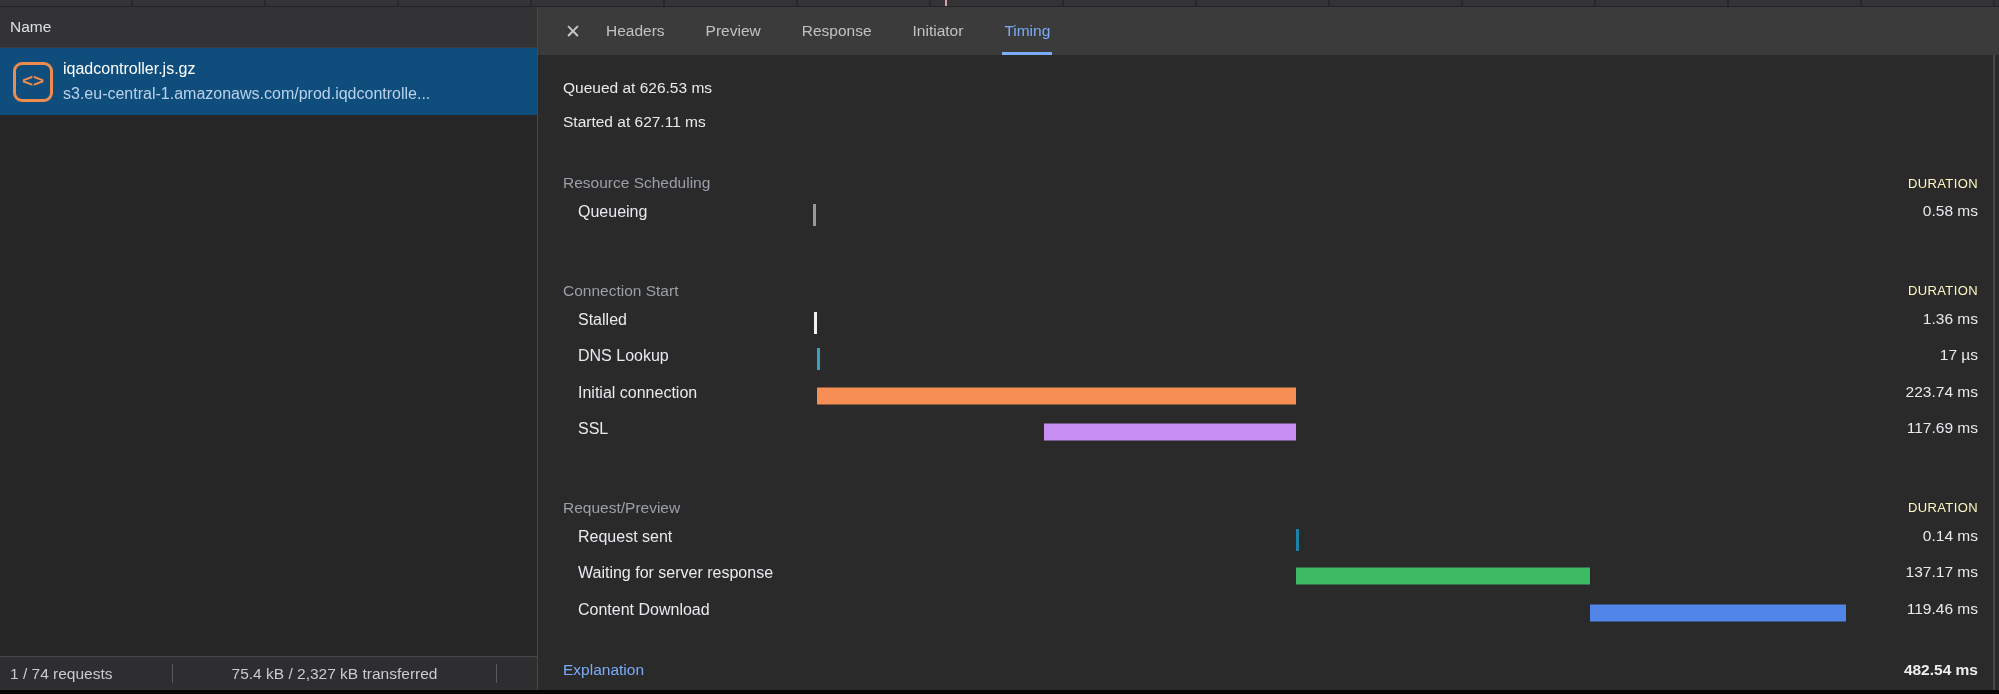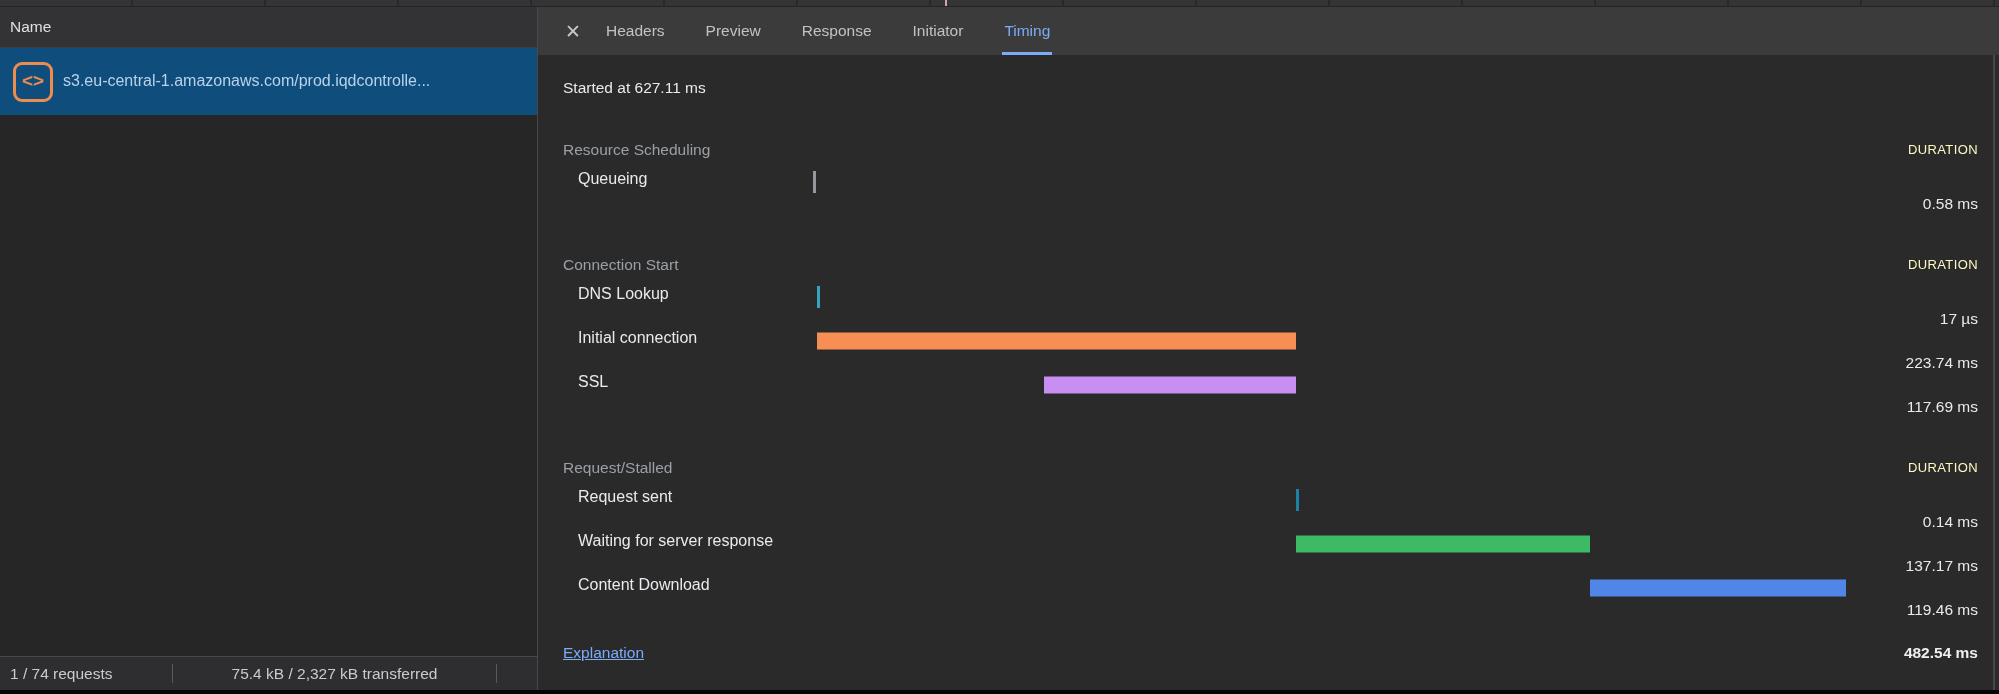--- a/index.html
+++ b/index.html
@@ -53,44 +53,45 @@
   .section { margin-top:27px; }
   .section-header { display:flex; align-items:center; justify-content:space-between; height:24px; margin-bottom:7px;margin-top:40px; }
   .section-title { color:#9aa0a6; font-size:15.5px; }
   .duration-header { color:#fef9c3; font-size:13px; letter-spacing:0.4px; }
 
   .timing-row { display:flex; align-items:flex-start; min-height:36.5px; }
   .row-label { width:250px; flex:none; color:#e8eaed; font-size:16px; line-height:1.3; padding-left:15px; }
   .row-track { flex:1; position:relative; height:26px; }
   .row-bar { position:absolute; top:50%; transform:translateY(-50%); height:17px; }
   .row-bar.tick { height:22px; }
-  .row-value { width:132px; flex:none; text-align:right; color:#e8eaed; font-size:15.5px;margin-top:26px; }
+  .row-value { width:132px; flex:none; text-align:right; color:#e8eaed; font-size:15.5px; }
 
   .timing-footer { display:flex; align-items:center; justify-content:space-between; margin-top:25px; }
-  .explanation-link { color:#7cacf8; font-size:15.5px; text-decoration:underline; cursor:pointer; }
+  .explanation-link { color:#7cacf8; font-size:15.5px; cursor:pointer; }
   .total-value { color:#eceef0; font-size:15.5px; font-weight:700; }
 </style>
 </head>
 <body>
 
 <div id="app">
 
   <div class="overview-strip">
     <div class="overview-marker" style="left:945px"></div>
   </div>
 
   <div class="left-panel">
     <div class="name-header">
       <span>Name</span>
     </div>
     <div class="request-row selected">
       <div class="file-icon">
         <span>&lt;&gt;</span>
       </div>
       <div class="request-text">
+        <div class="request-name">iqadcontroller.js.gz</div>
         <div class="request-url">s3.eu-central-1.amazonaws.com/prod.iqdcontrolle...</div>
       </div>
     </div>
     <div class="status-bar">
         <span class="status-item">1 / 74 requests</span>
         <div class="status-divider"></div>
         <span class="status-item">75.4 kB / 2,327 kB transferred</span>
         <div class="status-divider"></div>
         <span class="status-item">325 kB</span>
       </div>
@@ -104,20 +105,21 @@
       <div class="tabs">
           <div class="tab">Headers</div>
           <div class="tab">Preview</div>
           <div class="tab">Response</div>
           <div class="tab">Initiator</div>
           <div class="tab active">Timing</div>
         </div>
     </div>
 
     <div class="timing-content">
+      <div class="meta-line">Queued at 626.53 ms</div>
       <div class="meta-line">Started at 627.11 ms</div>
       <div id="timing-sections">
           <div class="section">
             <div class="section-header">
               <span class="section-title">Resource Scheduling</span>
               <span class="duration-header">DURATION</span>
             </div>
             <div class="timing-row">
               <div class="row-label">Queueing</div>
               <div class="row-track">
@@ -125,20 +127,27 @@
               </div>
               <div class="row-value">0.58 ms</div>
             </div>
           </div>
           <div class="section">
             <div class="section-header">
               <span class="section-title">Connection Start</span>
               <span class="duration-header">DURATION</span>
             </div>
             <div class="timing-row">
+              <div class="row-label">Stalled</div>
+              <div class="row-track">
+                <div class="row-bar tick" style="left: 0.120197%; width: 3px; background: rgb(242, 242, 242);"></div>
+              </div>
+              <div class="row-value">1.36 ms</div>
+            </div>
+            <div class="timing-row">
               <div class="row-label">DNS Lookup</div>
               <div class="row-track">
                 <div class="row-bar tick" style="left: 0.402039%; width: 3px; background: rgb(56, 163, 192);"></div>
               </div>
               <div class="row-value">17 µs</div>
             </div>
             <div class="timing-row">
               <div class="row-label">Initial connection</div>
               <div class="row-track">
                 <div class="row-bar" style="left: 0.406184%; width: calc(46.3671%); background: rgb(247, 142, 84);"></div>
@@ -148,21 +157,21 @@
             <div class="timing-row">
               <div class="row-label">SSL</div>
               <div class="row-track">
                 <div class="row-bar" style="left: 22.3836%; width: calc(24.3897%); background: rgb(200, 142, 242);"></div>
               </div>
               <div class="row-value">117.69 ms</div>
             </div>
           </div>
           <div class="section">
             <div class="section-header">
-              <span class="section-title">Request/Stalled</span>
+              <span class="section-title">Request/Preview</span>
               <span class="duration-header">DURATION</span>
             </div>
             <div class="timing-row">
               <div class="row-label">Request sent</div>
               <div class="row-track">
                 <div class="row-bar tick" style="left: 46.7733%; width: 3px; background: rgb(29, 131, 166);"></div>
               </div>
               <div class="row-value">0.14 ms</div>
             </div>
             <div class="timing-row">

